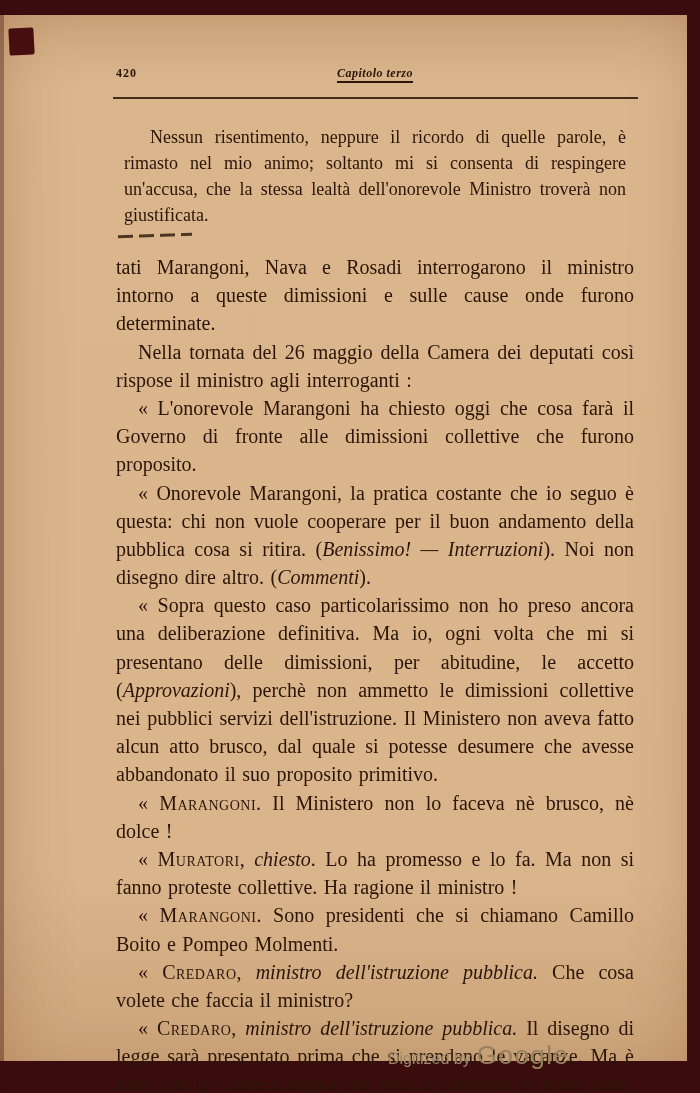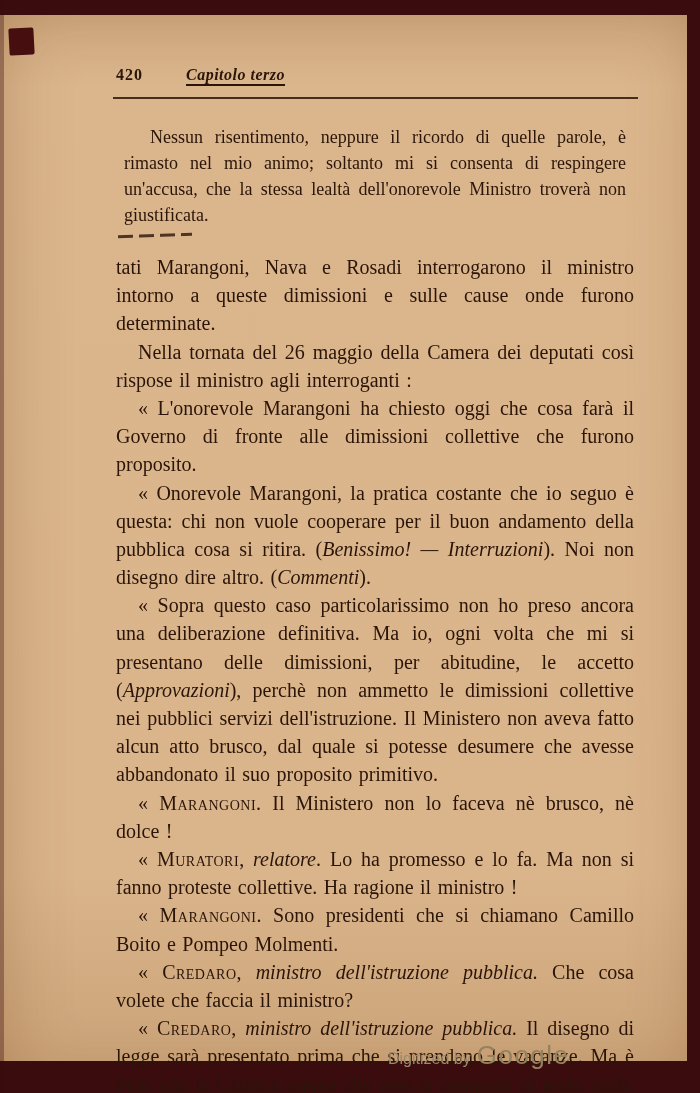--- a/index.html
+++ b/index.html
@@ -24,25 +24,25 @@
   .edge.top{left:0;right:0;top:0;height:15px;}
   .edge.bottom{left:0;right:0;bottom:0;height:32px;}
   .edge.right{right:0;top:0;bottom:0;width:13px;}
   .edge.left{left:0;top:0;bottom:0;width:4px;background:rgba(58,12,13,.35);}
   .corner-mark{
     position:absolute;left:9px;top:28px;width:25px;height:27px;
     background:#470e10;transform:rotate(-3deg);border-radius:2px;
   }
   .header{
     position:absolute;left:116px;right:66px;top:66px;
-    display:flex;align-items:baseline;font-size:16px;
+    display:flex;align-items:baseline;font-size:12px;
   }
   .pagenum{width:70px;font-weight:bold;letter-spacing:1px;}
   .title{
-    flex:1;text-align:left;font-style:italic;font-weight:bold;
+    flex:1;text-align:center;font-style:italic;font-weight:bold;
     text-decoration:underline;text-underline-offset:4px;
     text-decoration-thickness:1.5px;letter-spacing:.5px;
   }
   .header-spacer{width:70px;}
   .header-rule{
     position:absolute;left:113px;right:62px;top:97px;height:2px;
     background:var(--ink);opacity:.85;
   }
   .bodypara{
     position:absolute;left:116px;right:66px;top:116px;margin:8px;
@@ -95,21 +95,21 @@
 
   <div class="fn-sep"></div>
 
   <div class="footnote">
       <p class="fnp noindent"><span>tati Marangoni, Nava e Rosadi interrogarono il ministro intorno a queste dimissioni e sulle cause onde furono determinate.</span></p>
       <p class="fnp"><span>Nella tornata del 26 maggio della Camera dei deputati così rispose il ministro agli interroganti :</span></p>
       <p class="fnp"><span>« L'onorevole Marangoni ha chiesto oggi che cosa farà il Governo di fronte alle dimissioni collettive che furono proposito.</span></p>
       <p class="fnp"><span>« Onorevole Marangoni, la pratica costante che io seguo è questa: chi non vuole cooperare per il buon andamento della pubblica cosa si ritira. (</span><span class="i">Benissimo! — Interruzioni</span><span>). Noi non disegno dire altro. (</span><span class="i">Commenti</span><span>).</span></p>
       <p class="fnp"><span>« Sopra questo caso particolarissimo non ho preso ancora una deliberazione definitiva. Ma io, ogni volta che mi si presentano delle dimissioni, per abitudine, le accetto (</span><span class="i">Approvazioni</span><span>), perchè non ammetto le dimissioni collettive nei pubblici servizi dell'istruzione. Il Ministero non aveva fatto alcun atto brusco, dal quale si potesse desumere che avesse abbandonato il suo proposito primitivo.</span></p>
       <p class="fnp"><span>« </span><span class="sc">Marangoni</span><span>. Il Ministero non lo faceva nè brusco, nè dolce !</span></p>
-      <p class="fnp"><span>« </span><span class="sc">Muratori</span><span>, </span><span class="i">relatore</span><span>. Lo ha promesso e lo fa. Ma non si fanno proteste collettive. Ha ragione il ministro !</span></p>
+      <p class="fnp"><span>« </span><span class="sc">Muratori</span><span>, </span><span class="i">chiesto</span><span>. Lo ha promesso e lo fa. Ma non si fanno proteste collettive. Ha ragione il ministro !</span></p>
       <p class="fnp"><span>« </span><span class="sc">Marangoni</span><span>. Sono presidenti che si chiamano Camillo Boito e Pompeo Molmenti.</span></p>
       <p class="fnp"><span>« </span><span class="sc">Credaro</span><span>, </span><span class="i">ministro dell'istruzione pubblica.</span><span> Che cosa volete che faccia il ministro?</span></p>
       <p class="fnp"><span>« </span><span class="sc">Credaro</span><span>, </span><span class="i">ministro dell'istruzione pubblica.</span><span> Il disegno di legge sarà presentato prima che si prendano le vacanze. Ma è bene che la Camera sappia che esso si compone di molti ruoli, perchè la Commissione ha voluto che ad ogni</span></p>
     </div>
 
   <div class="watermark">
     <span class="wm-prefix">Digitized by</span>
     <span class="wm-brand">Google</span>
   </div>
 </div>

